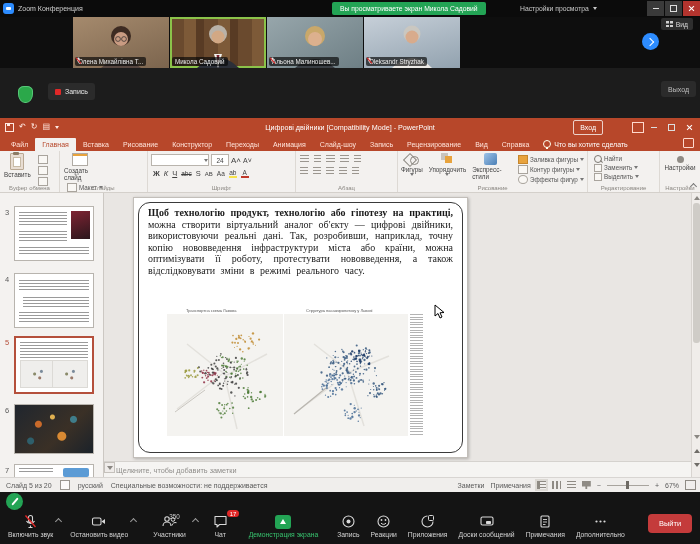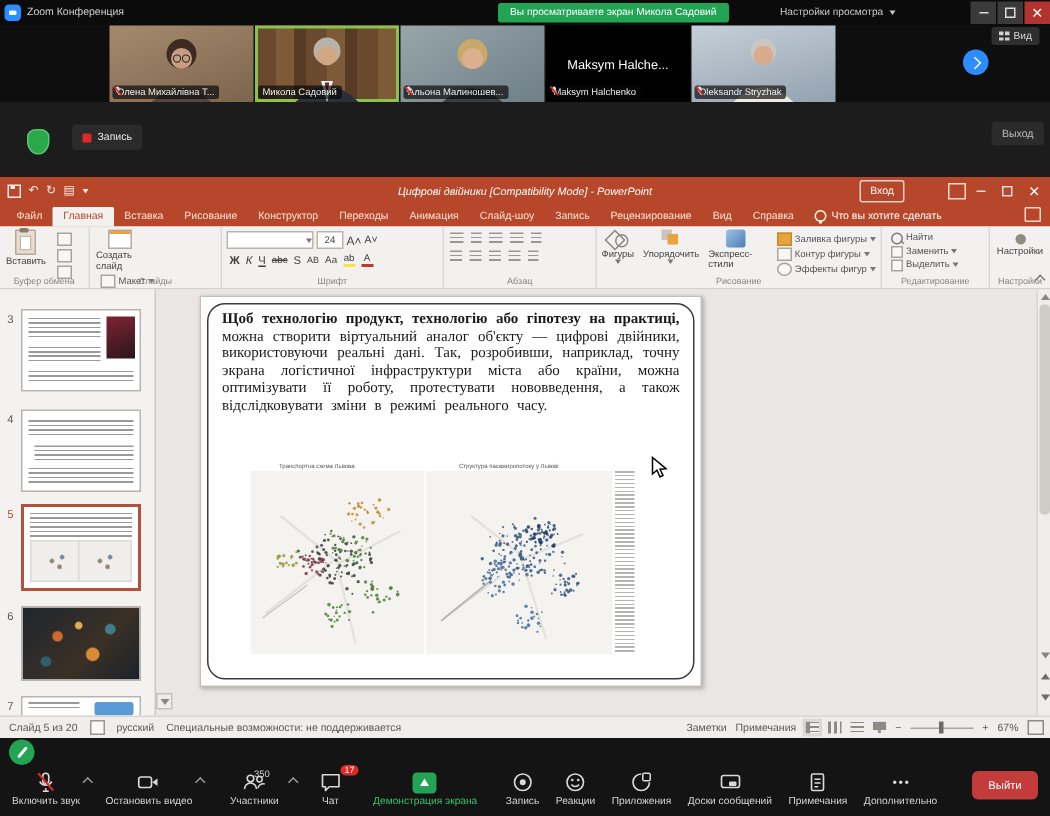--- a/index.html
+++ b/index.html
@@ -54,21 +54,21 @@
   #recdot{width:6px;height:6px;background:#e02828;border-radius:1px;}
   #exitpill{position:absolute;right:4px;top:13px;height:16px;background:#2b2b2b;border-radius:3px;
             display:flex;align-items:center;padding:0 7px;color:#bdbdbd;font-size:7px;}
   
   #ppt{top:118px;left:0;width:700px;height:374px;background:#f3f1ef;}
   #ppt-title{height:18px;background:#b7472a;display:flex;align-items:center;position:relative;}
   .qat{display:flex;align-items:center;gap:5px;margin-left:5px;color:#fff;}
   .qat .g{font-size:8px;line-height:8px;color:#ffe9e2;}
   .floppy{width:7px;height:7px;border:1px solid #ffe9e2;position:relative;}
   .floppy::after{content:"";position:absolute;left:1px;top:0;width:3px;height:2px;background:#ffe9e2;}
-  #ppt-title-text{position:absolute;left:0;right:0;text-align:center;color:#fff;font-size:7.2px;pointer-events:none;font-style:italic;}
+  #ppt-title-text{position:absolute;left:0;right:0;text-align:center;color:#fff;font-size:7.2px;pointer-events:none;}
   #signin{position:absolute;right:97px;top:2px;height:13px;padding:0 6px;border:1px solid rgba(255,255,255,.75);
           border-radius:2px;color:#fff;font-size:7px;display:flex;align-items:center;}
   #ppt-title .winbtn{background:transparent;}
   #ribbonopts{position:absolute;right:56px;top:4px;width:10px;height:9px;border:1px solid #ffd9cd;}
   
   #ppt-tabs{height:15px;background:#b7472a;display:flex;align-items:flex-end;padding-left:4px;position:relative;}
   .ptab{color:#ffe3da;font-size:7px;padding:3px 7px 3px;white-space:nowrap;}
   .ptab.active{background:#f3f1ef;color:#b7472a;border-radius:1px 1px 0 0;}
   #tellme{display:flex;align-items:center;gap:3px;color:#fff;font-size:7px;padding:3px 7px;}
   .bulb{width:6px;height:6px;border:1px solid #ffe;border-radius:50%;position:relative;}
@@ -260,29 +260,20 @@
           <circle cx="48" cy="22" r="7" fill="#dcb08e"></circle>
         <path d="M28 51 Q48 33 68 51 Z" fill="#3a3f45"></path>
       </svg>
       <span class="tname">
         <svg width="7" height="7" viewBox="0 0 7 7">
             <use href="#minimic"></use>
           </svg>
         <span>Альона Малиношев...</span>
       </span>
     </div>
-    <div class="tile">
-      <span class="tcenter">Maksym Halche...</span>
-      <span class="tname">
-        <svg width="7" height="7" viewBox="0 0 7 7">
-            <use href="#minimic"></use>
-          </svg>
-        <span>Maksym Halchenko</span>
-      </span>
-    </div>
     <div class="tile t5">
       <svg viewBox="0 0 96 51">
         <circle cx="48" cy="17" r="8.5" fill="#cac7c0"></circle>
           <circle cx="48" cy="20" r="6.5" fill="#d8ab8c"></circle>
         <path d="M28 51 Q48 31 68 51 Z" fill="#eceae6"></path>
       </svg>
       <span class="tname">
         <svg width="7" height="7" viewBox="0 0 7 7">
             <use href="#minimic"></use>
           </svg>
@@ -552,21 +543,21 @@
           <i class="txl" style="top:3px;height:5px;right:40px;"></i>
           <i class="abs" style="right:4px;top:3px;width:26px;height:9px;background:#5b9bd5;border-radius:2px;"></i>
         </span>
       </div>
     </div>
 
     <div id="canvas"></div>
 
     <div id="slide">
       <div id="slideborder"></div>
-      <div id="slidetext"><b>Щоб технологію продукт, технологію або гіпотезу на практиці,</b><span> можна створити віртуальний аналог об'єкту — цифрові двійники, використовуючи реальні дані. Так, розробивши, наприклад, точну экрана логістичної інфраструктури міста або країни, можна оптимізувати її роботу, протестувати нововведення, а також відслідковувати зміни в режимі реального часу.</span></div>
+      <div id="slidetext"><b>Щоб технологію продукт, технологію або гіпотезу на практиці,</b><span> можна створити віртуальний аналог об'єкту — цифрові двійники, використовуючи реальні дані. Так, розробивши, наприклад, точну копію нововведення інфраструктури міста або країни, можна оптимізувати її роботу, протестувати нововведення, а також відслідковувати зміни в режимі реального часу.</span></div>
       <span class="mapcap" id="cap-l">Транспортна схема Львова</span>
       <span class="mapcap" id="cap-r">Структура пасажиропотоку у Львові</span>
       <svg id="map-l" width="116" height="122" viewBox="0 0 116 122">
         <rect width="116" height="122" fill="#f4f3f0"></rect>
         <path d="M10 95 L55 60 M20 30 L60 62 M58 62 L100 40 M58 64 L70 115" stroke="#e3e1dc" stroke-width="1.5" fill="none"></path>
         <path d="M8 98 L38 76" stroke="#c9c6c0" stroke-width="1" fill="none"></path>
       <circle cx="44.3" cy="50.7" r="0.97" fill="#3f3f3f" opacity="0.85"></circle>
           <circle cx="65.5" cy="68.5" r="0.94" fill="#3f3f3f" opacity="0.85"></circle>
           <circle cx="67.2" cy="53.5" r="1.12" fill="#3f3f3f" opacity="0.85"></circle>
           <circle cx="59.8" cy="54.0" r="0.85" fill="#3f3f3f" opacity="0.85"></circle>
@@ -1089,20 +1080,23 @@
           <i class="tri-dn"></i>
         </span>
       <span class="scarr" style="top:254px;">
           <i class="tri-up" style="border-bottom-color:#6f6c67;"></i>
         </span>
       <span class="scarr" style="top:268px;">
           <i class="tri-dn" style="border-top-color:#6f6c67;"></i>
         </span>
     </div>
 
+    <div id="notes">
+      <span>Щелкните, чтобы добавить заметки</span>
+    </div>
     <span id="notesplit">
         <i class="tri-dn"></i>
       </span>
   </div>
 
   <div id="pstatus">
     <span class="lft">
       <span>Слайд 5 из 20</span>
       <i class="sbicon"></i>
       <span>русский</span>

